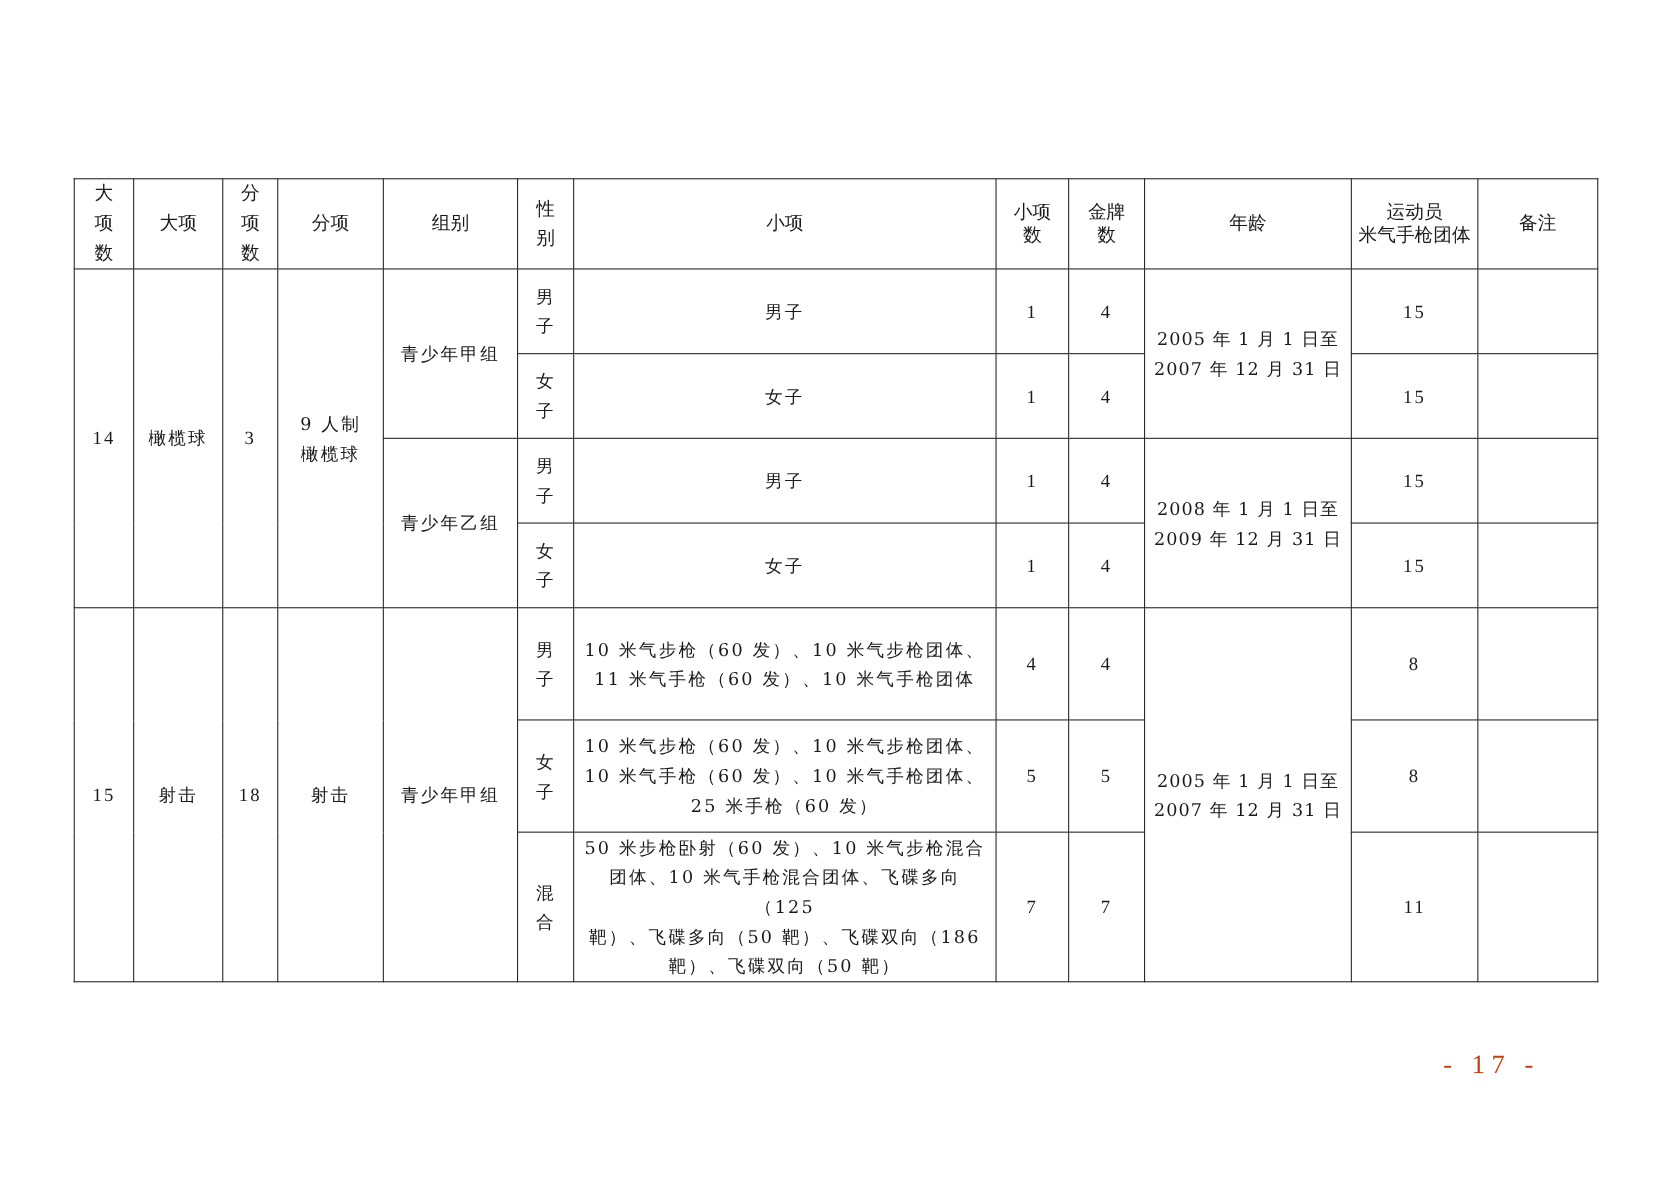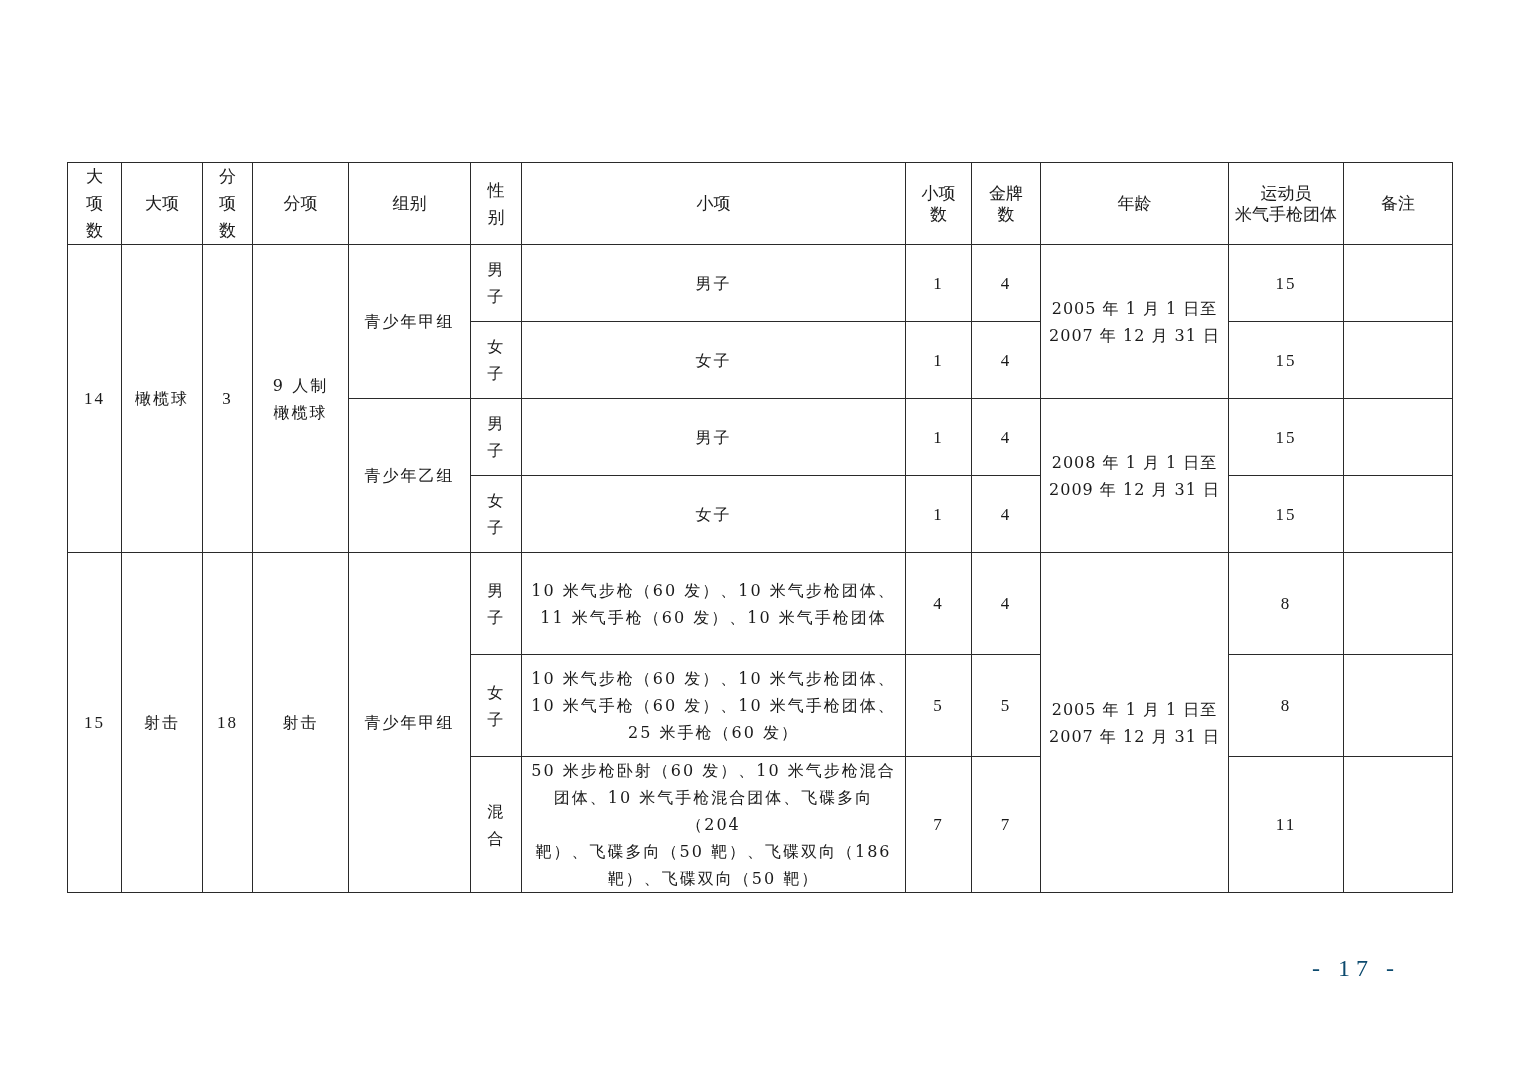--- a/index.html
+++ b/index.html
@@ -16,21 +16,21 @@
   }
   .page-table th {
     font-family:"DejaVu Sans","Liberation Sans",sans-serif;
     font-weight:normal; font-size:17px; line-height:21px; letter-spacing:0;
   }
   .vert { display:inline-block; width:1.1em; line-height:27px; word-break:break-all; }
   .num { font-family:"Liberation Serif","DejaVu Serif",serif; font-size:17px; letter-spacing:0; }
   .event { text-align:center; font-size:16px; letter-spacing:1.5px; }
   .page-num {
     position:absolute; left:1312px; top:955px;
-    font-family:"Liberation Serif","DejaVu Serif",serif; font-size:24px; color:#0c4a6e;
+    font-family:"Liberation Serif","DejaVu Serif",serif; font-size:24px; color:#c2410c;
     letter-spacing:6px;
   }
 </style>
 </head>
 <body>
 
 <table class="page-table">
   <colgroup>
     <col style="width:54px">
       <col style="width:81px">
@@ -145,21 +145,21 @@
       </td>
       <td class="num">5</td>
       <td class="num">5</td>
       <td class="num">8</td>
       <td></td>
     </tr>
     <tr style="height:128px">
       <td><span class="vert">混合</span></td>
       <td class="event">
         <div>50 米步枪卧射（60 发）、10 米气步枪混合</div>
-        <div>团体、10 米气手枪混合团体、飞碟多向（204</div>
+        <div>团体、10 米气手枪混合团体、飞碟多向（125</div>
         <div>靶）、飞碟多向（50 靶）、飞碟双向（186</div>
         <div>靶）、飞碟双向（50 靶）</div>
       </td>
       <td class="num">7</td>
       <td class="num">7</td>
       <td class="num">11</td>
       <td></td>
     </tr>
   </tbody>
 </table>

